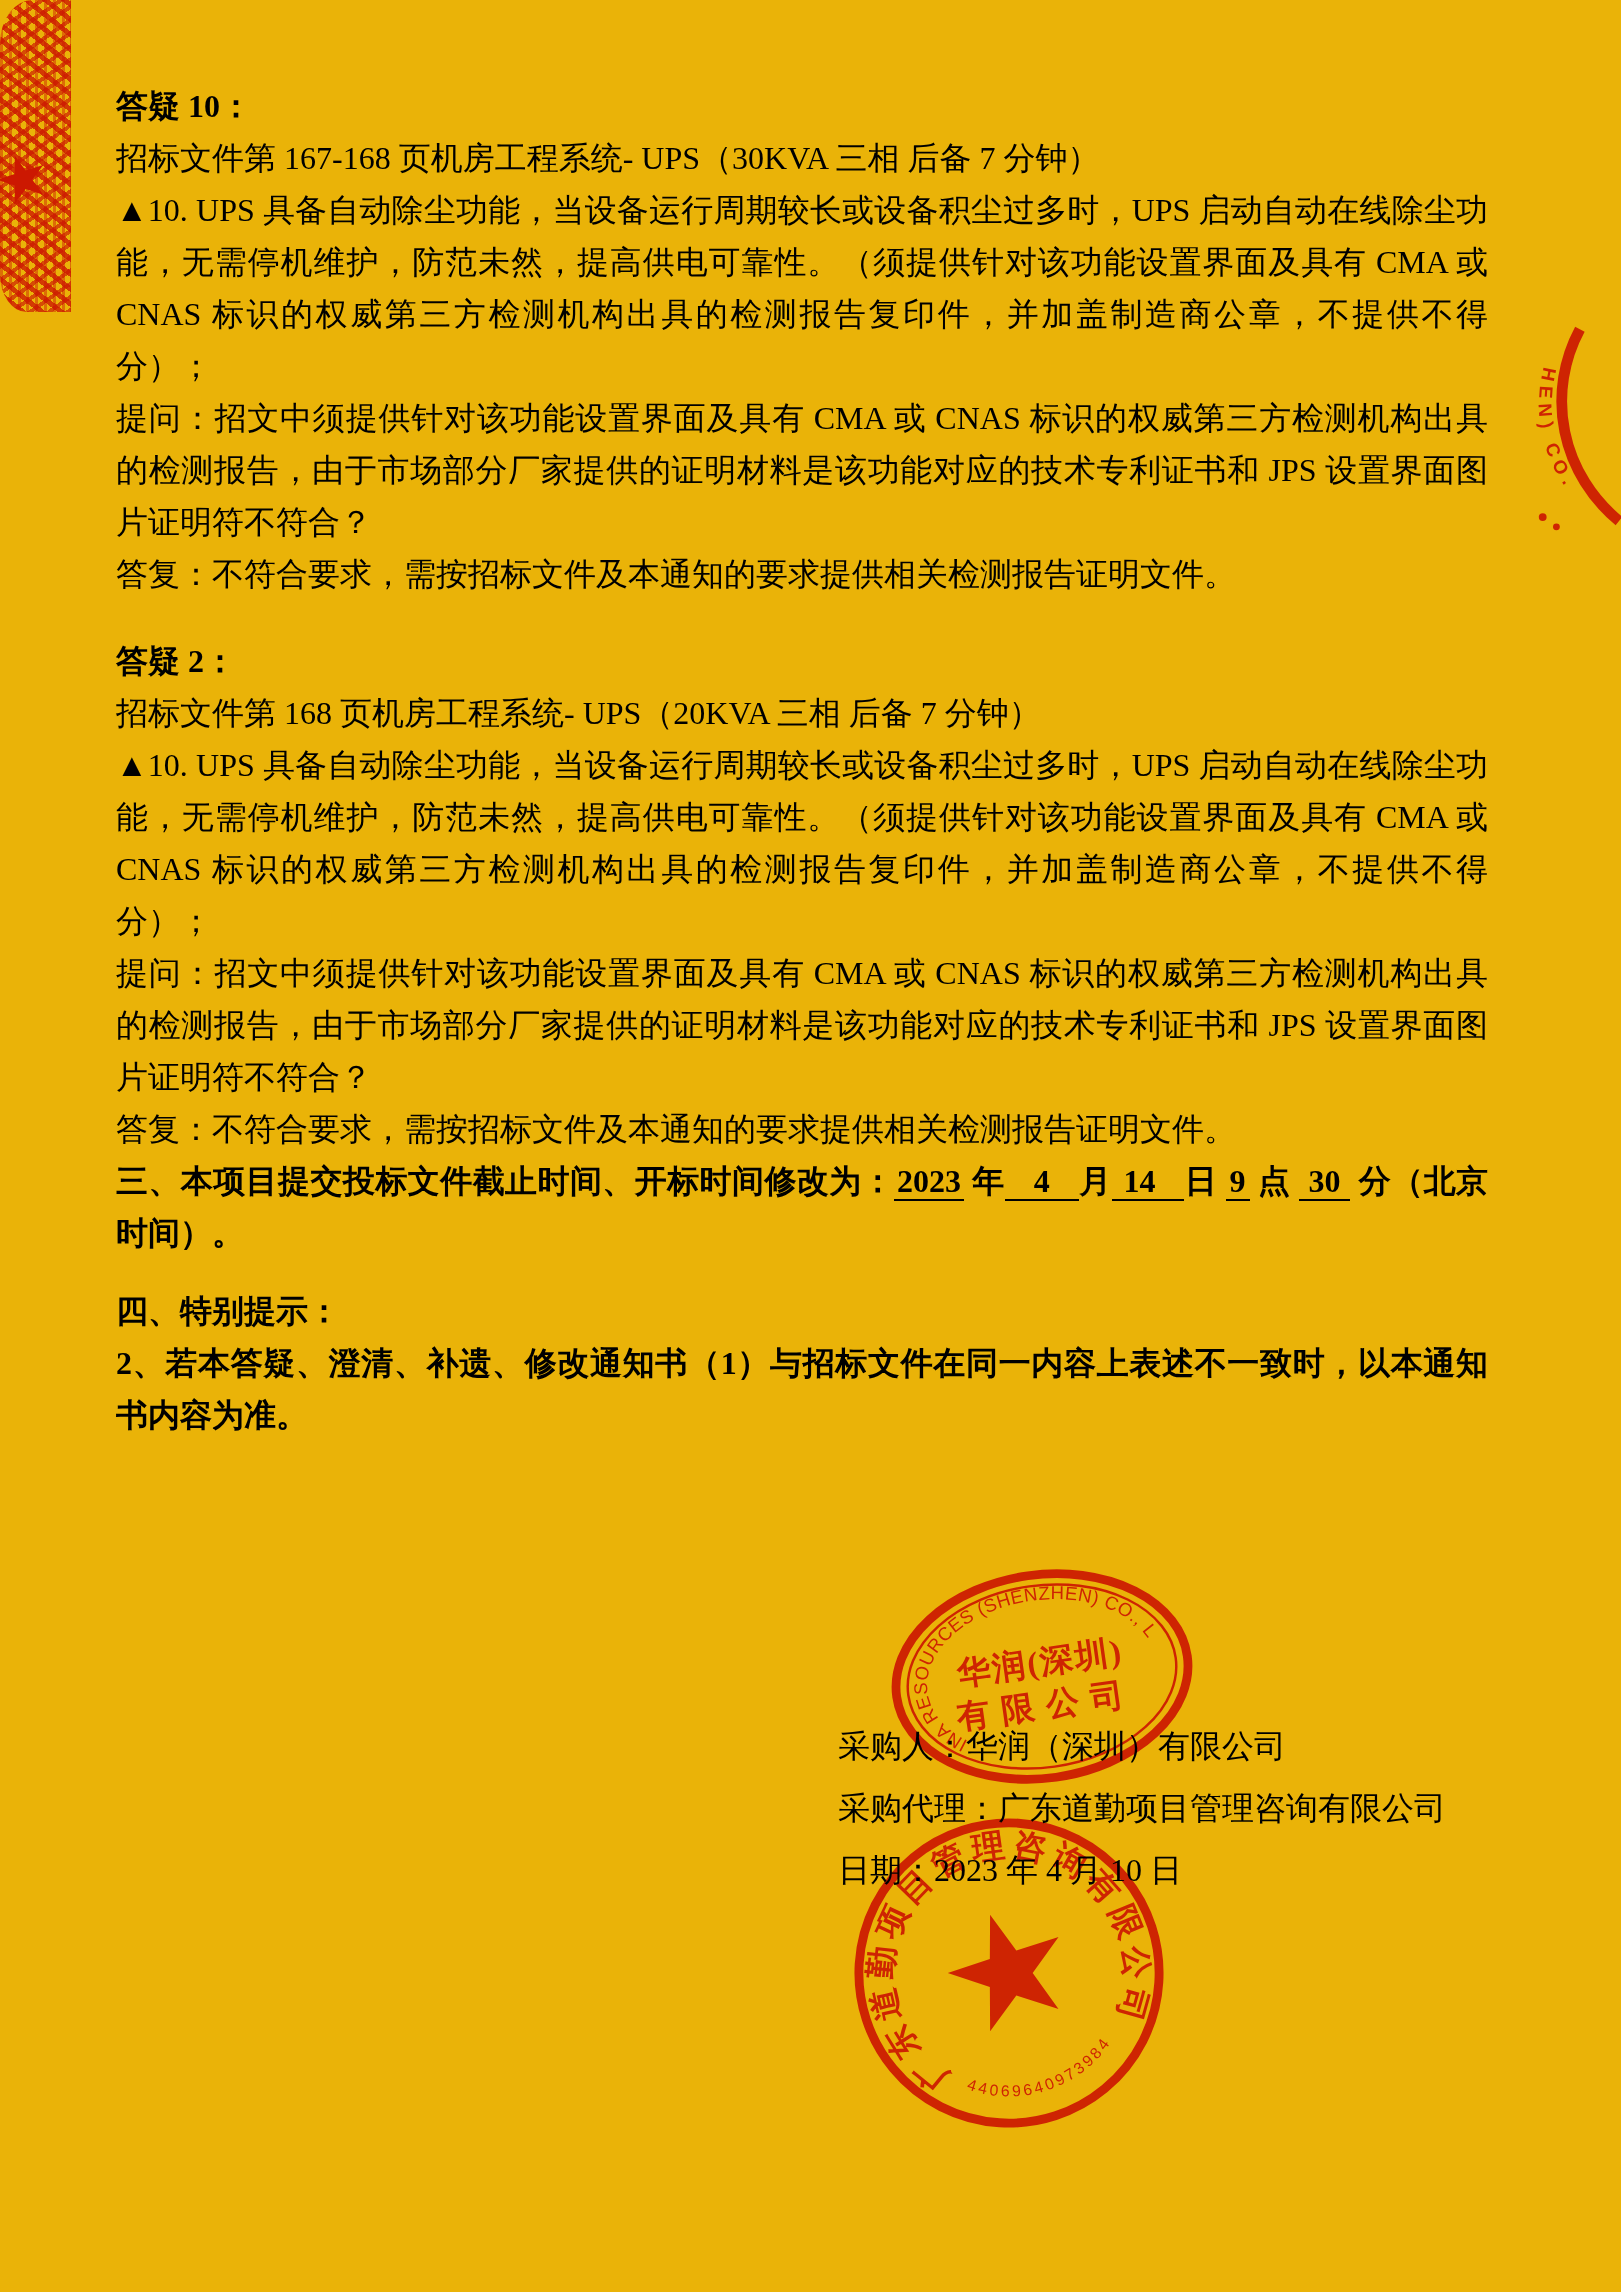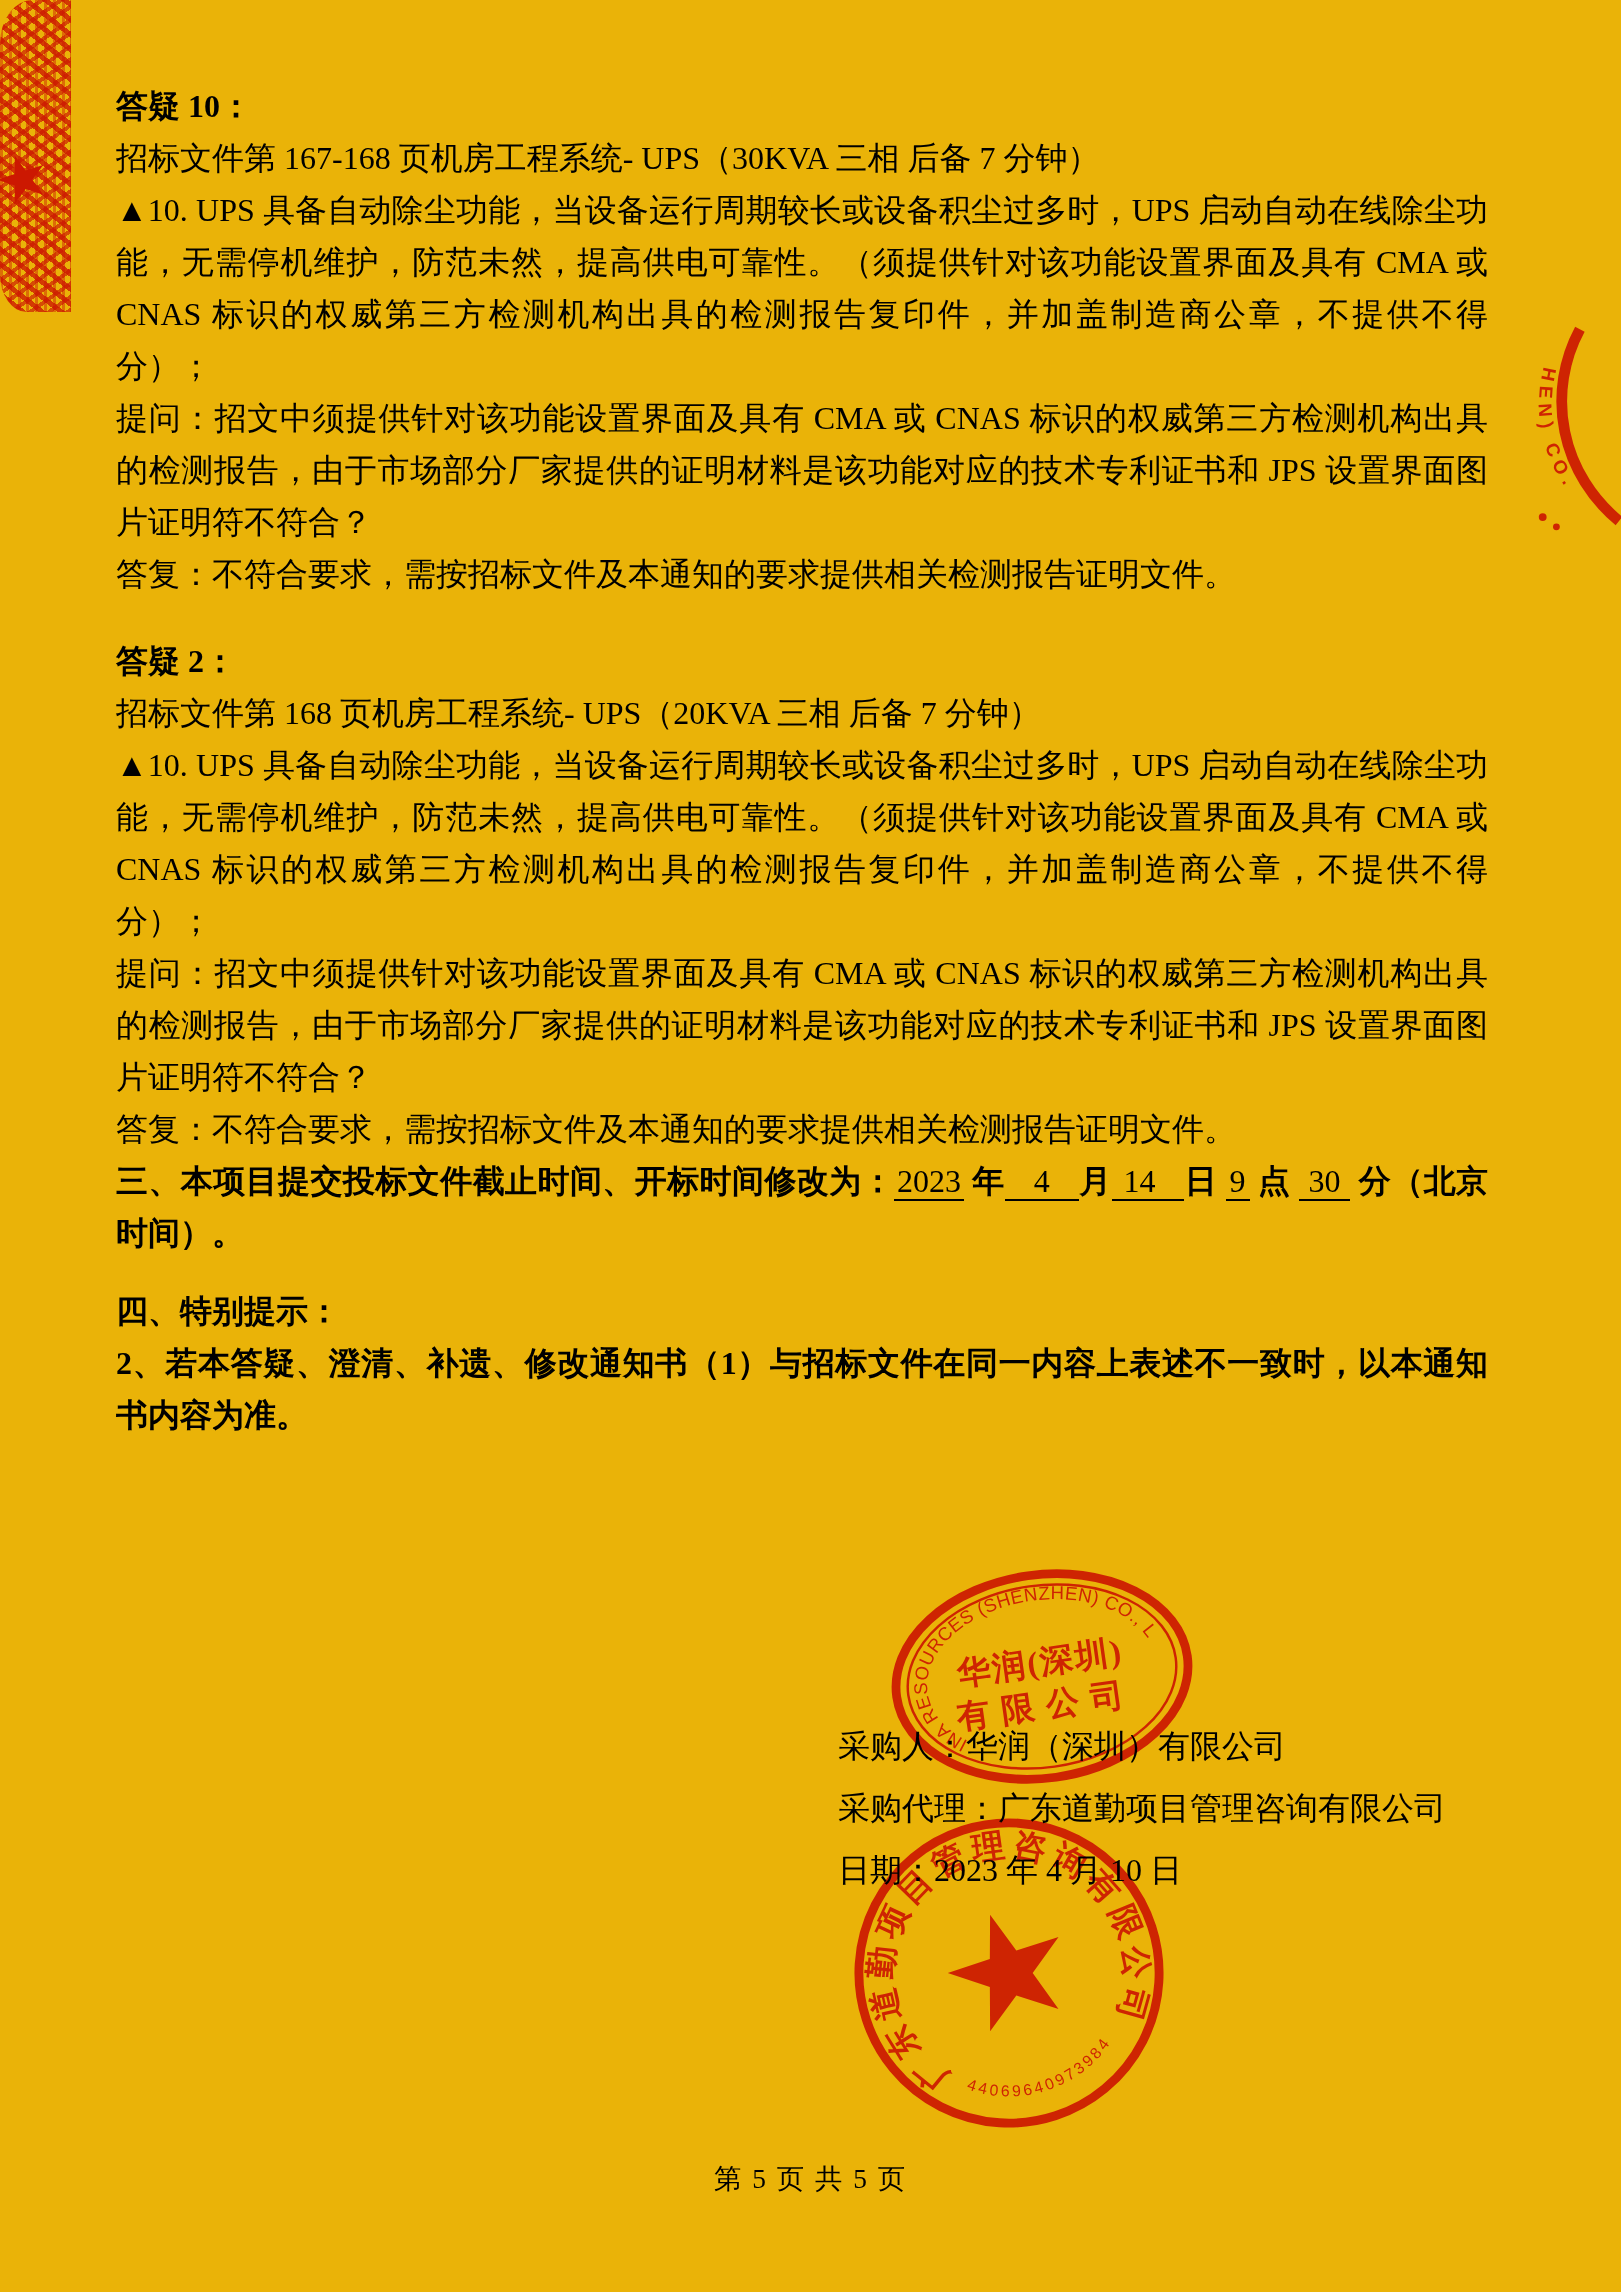--- a/index.html
+++ b/index.html
@@ -25,21 +25,21 @@
   }
   .content p{margin:0;}
   .qa-title{font-weight:bold;}
   .reply-line .reply-label{font-weight:normal;}
   .qa-block-2{margin-top:35px;}
   .section-three{margin-top:49px;font-weight:bold;}
   .section-four{margin-top:26px;font-weight:bold;}
   .section-four-title{font-weight:bold;}
   .blank{
     border-bottom:2.9px solid #000;
-    font-weight:normal;
+    font-weight:bold;
   }
   .b-year{padding:0 2.9px;}
   .b-month{padding:0 29px;}
   .b-day{padding:0 29px 0 11.8px;}
   .b-hour{padding:0 3.9px;}
   .b-minute{padding:0 9.8px;}
   .signature{
     position:absolute;
     left:838px;top:1715px;
     font-size:32px;
@@ -154,16 +154,15 @@
       <textPath href="#fragArc" startOffset="8%">HEN) CO.</textPath>
     </text>
     <circle cx="14" cy="196" r="4" fill="#df2118"></circle>
     <circle cx="28" cy="206" r="3.5" fill="#df2118"></circle>
   </svg>
 
   <div class="stamp-frag-br">
     <span class="frag-star">★</span>
   </div>
 
-  <div class="footer">第 5 页 共 5 页</div>
 
 </div>
 
 
 </body></html>

